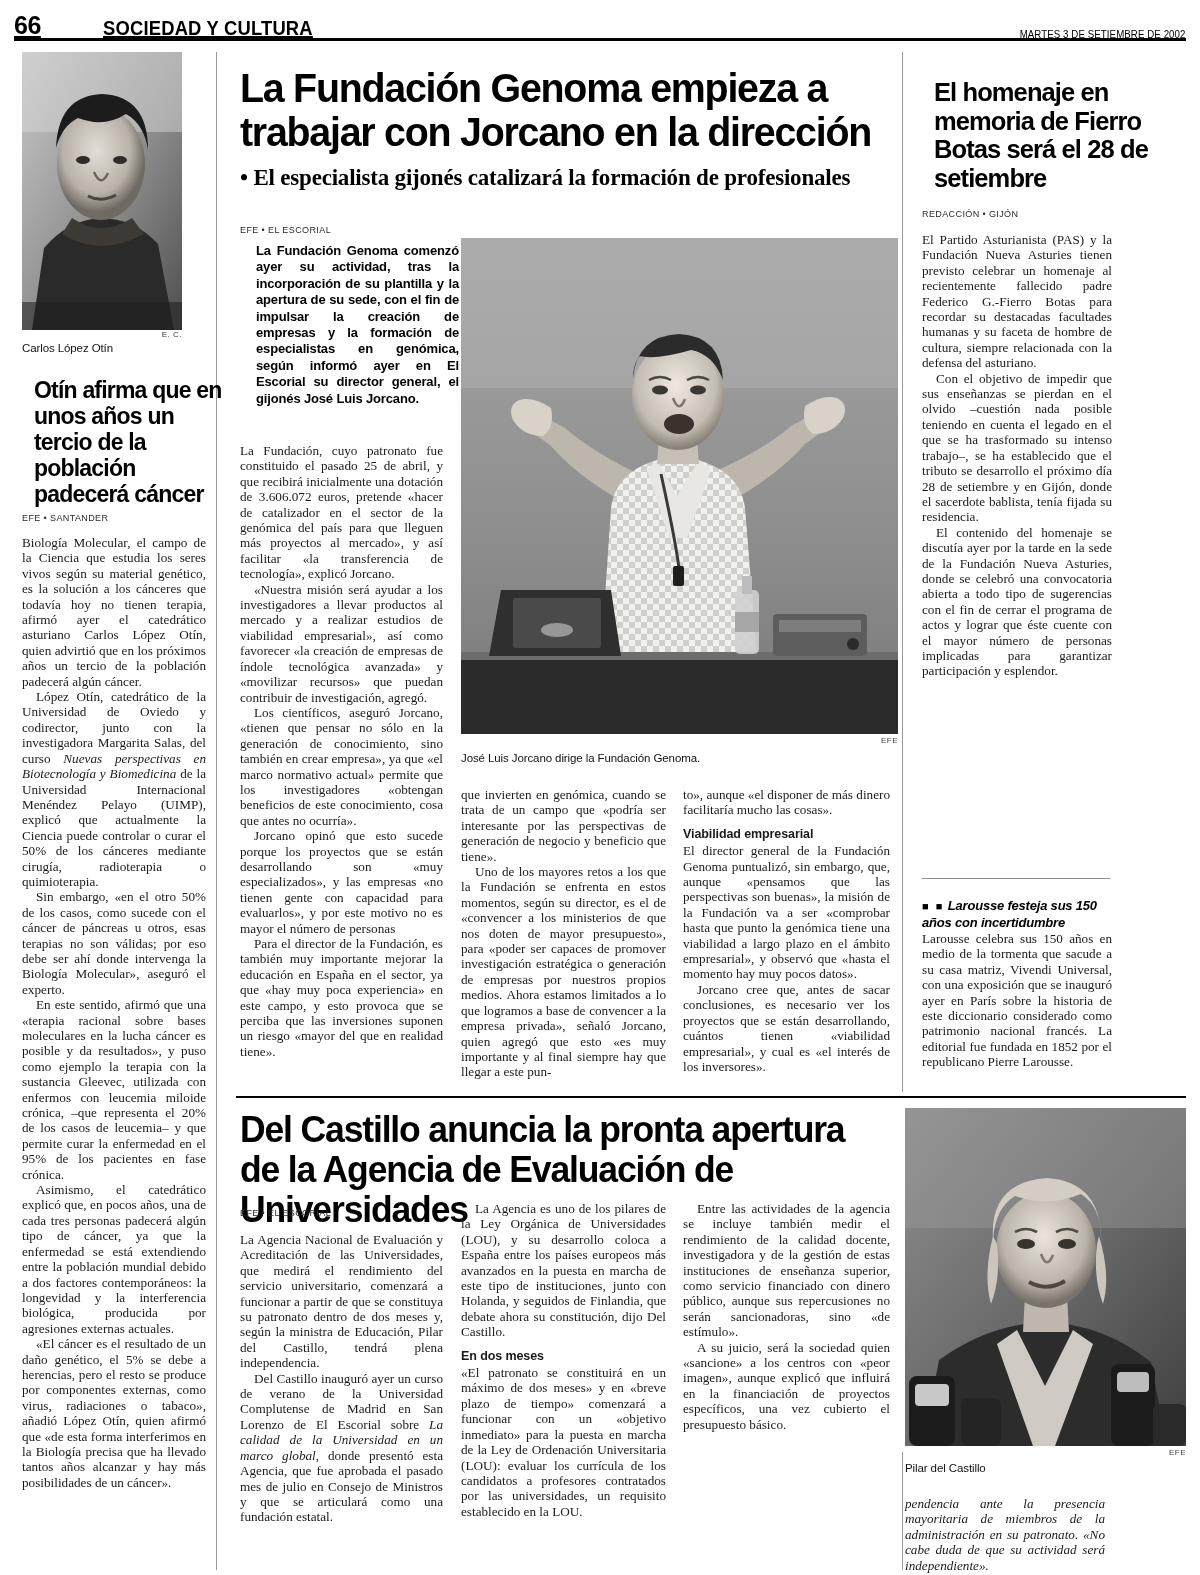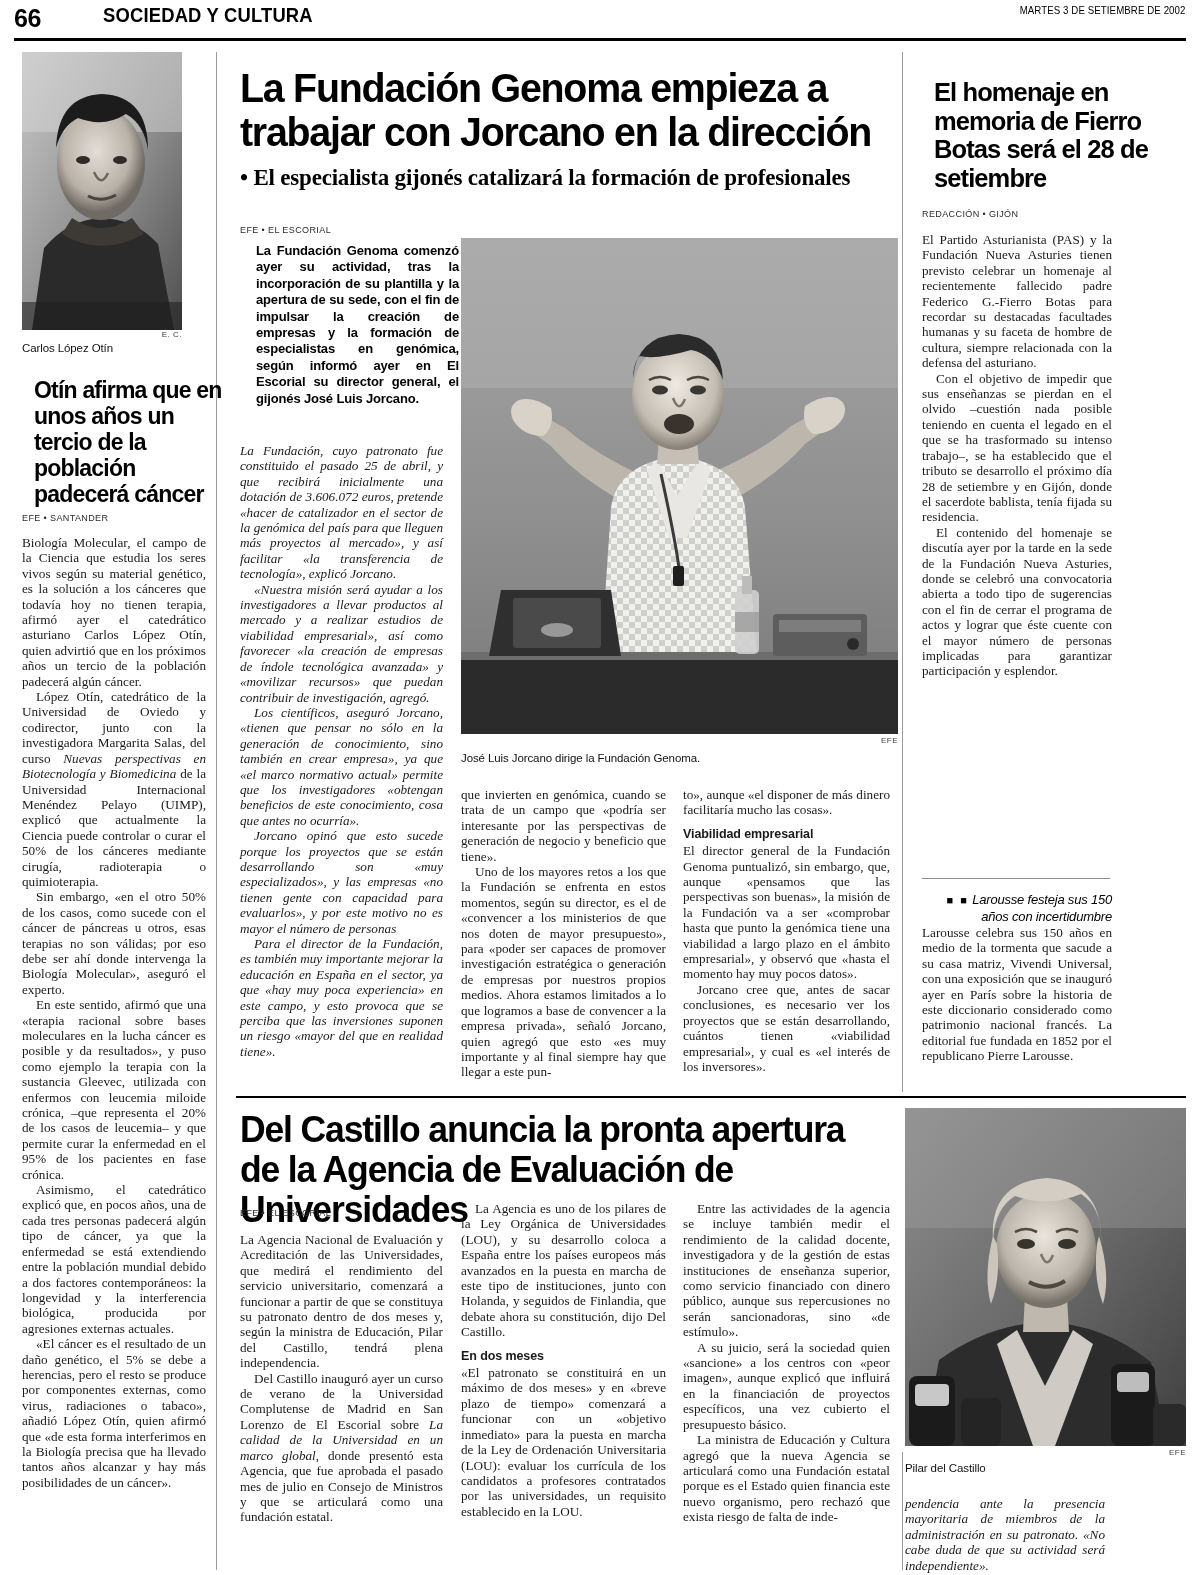--- a/index.html
+++ b/index.html
@@ -11,21 +11,21 @@
     font-family: "Liberation Serif", serif;
     color: #000;
     overflow: hidden;
     position: relative;
   }
 
   
   .masthead {
     position: absolute;
     left: 14px; top: 4px; width: 1172px; height: 36px;
-    display: flex; align-items: flex-start;
+    display: flex; align-items: flex-end; text-decoration: underline;
   }
   .masthead-page {
     font-family: "Liberation Sans", sans-serif;
     font-weight: bold;
     font-size: 25px;
     letter-spacing: -0.5px;
     margin-right: 62px;
   }
   .masthead-section {
     font-family: "Liberation Sans", sans-serif;
@@ -149,27 +149,26 @@
     font-weight: bold;
     font-size: 13px;
     line-height: 16.4px;
     text-align: justify;
     letter-spacing: -0.15px;
     margin: 0;
   }
 
   .brief-head {
     font-family: "Liberation Sans", sans-serif;
-    font-weight: normal;
+    font-weight: bold;
     font-style: italic;
     font-size: 13px;
     line-height: 15.5px;
     letter-spacing: -0.2px;
-    margin: 0 0 1px 0;
-    text-align: right;
+    margin: 6px 0 1px 0;
   }
   .sq { font-style: normal; font-size: 11px; letter-spacing: 2px; }
 
   
   .photo { position: absolute; background: #6e6e6e; overflow: hidden; }
   .photo .grain { position: absolute; inset: 0; }
 
   
   #photo-otin { left: 22px; top: 52px; width: 160px; height: 278px; }
   
@@ -298,21 +297,21 @@
     <rect x="274" y="374" width="24" height="20" fill="#9c9c9c" opacity="0.8"></rect>
 
     <rect x="312" y="376" width="94" height="42" rx="4" fill="#5d5d5d"></rect>
     <rect x="318" y="382" width="82" height="12" fill="#7d7d7d"></rect>
     <circle cx="392" cy="406" r="6" fill="#2a2a2a"></circle>
   </svg>
 </div>
 <div class="photo-credit" style="position:absolute; left:700px; top:736px; width:198px;">EFE</div>
 <div class="caption" style="position:absolute; left:461px; top:752px; width:440px;">José Luis Jorcano dirige la Fundación Genoma.</div>
 
-<div class="col body-text" style="left:240px; top:443px; width:203px;font-style:italic;">
+<div class="col body-text" style="left:240px; top:443px; width:203px;">
   <p class="noindent">La Fundación, cuyo patronato fue constituido el pasado 25 de abril, y que recibirá inicialmente una dotación de 3.606.072 euros, pretende «hacer de catalizador en el sector de la genómica del país para que lleguen más proyectos al mercado», y así facilitar «la transferencia de tecnología», explicó Jorcano.</p>
   <p>«Nuestra misión será ayudar a los investigadores a llevar productos al mercado y a realizar estudios de viabilidad empresarial», así como favorecer «la creación de empresas de índole tecnológica avanzada» y «movilizar recursos» que puedan contribuir de investigación, agregó.</p>
   <p>Los científicos, aseguró Jorcano, «tienen que pensar no sólo en la generación de conocimiento, sino también en crear empresa», ya que «el marco normativo actual» permite que los investigadores «obtengan beneficios de este conocimiento, cosa que antes no ocurría».</p>
   <p>Jorcano opinó que esto sucede porque los proyectos que se están desarrollando son «muy especializados», y las empresas «no tienen gente con capacidad para evaluarlos», y por este motivo no es mayor el número de personas</p>
   <p>Para el director de la Fundación, es también muy importante mejorar la educación en España en el sector, ya que «hay muy poca experiencia» en este campo, y esto provoca que se perciba que las inversiones suponen un riesgo «mayor del que en realidad tiene».</p>
 </div>
 
 <div class="col body-text" style="left:461px; top:787px; width:205px;">
   <p class="noindent">que invierten en genómica, cuando se trata de un campo que «podría ser interesante por las perspectivas de generación de negocio y beneficio que tiene».</p>
   <p>Uno de los mayores retos a los que la Fundación se enfrenta en estos momentos, según su director, es el de «convencer a los ministerios de que nos doten de mayor presupuesto», para «poder ser capaces de promover investigación estratégica o generación de empresas por nuestros propios medios. Ahora estamos limitados a lo que logramos a base de convencer a la empresa privada», señaló Jorcano, quien agregó que esto «es muy importante y al final siempre hay que llegar a este pun-</p>
@@ -358,21 +357,20 @@
 
 <div class="col body-text" style="left:461px; top:1201px; width:205px;">
   <p>La Agencia es uno de los pilares de la Ley Orgánica de Universidades (LOU), y su desarrollo coloca a España entre los países europeos más avanzados en la puesta en marcha de este tipo de instituciones, junto con Holanda, y seguidos de Finlandia, que debate ahora su constitución, dijo Del Castillo.</p>
   <h4 class="subhead" style="margin-top:9px;">En dos meses</h4>
   <p class="noindent">«El patronato se constituirá en un máximo de dos meses» y en «breve plazo de tiempo» comenzará a funcionar con un «objetivo inmediato» para la puesta en marcha de la Ley de Ordenación Universitaria (LOU): evaluar los currícula de los candidatos a profesores contratados por las universidades, un requisito establecido en la LOU.</p>
 </div>
 
 <div class="col body-text" style="left:683px; top:1201px; width:207px;">
   <p>Entre las actividades de la agencia se incluye también medir el rendimiento de la calidad docente, investigadora y de la gestión de estas instituciones de enseñanza superior, como servicio financiado con dinero público, aunque sus repercusiones no serán sancionadoras, sino «de estímulo».</p>
   <p>A su juicio, será la sociedad quien «sancione» a los centros con «peor imagen», aunque explicó que influirá en la financiación de proyectos específicos, una vez cubierto el presupuesto básico.</p>
-  <p>La ministra de Educación y Cultura agregó que la nueva Agencia se articulará como una Fundación estatal porque es el Estado quien financia este nuevo organismo, pero rechazó que exista riesgo de falta de inde-</p>
 </div>
 
 <div class="photo" id="photo-castillo">
   <svg class="grain" viewBox="0 0 281 338" preserveAspectRatio="none">
     <defs>
       <linearGradient id="bgC" x1="0" y1="0" x2="1" y2="1">
         <stop offset="0%" stop-color="#8f8f8f"></stop>
           <stop offset="50%" stop-color="#6b6b6b"></stop>
           <stop offset="100%" stop-color="#3f3f3f"></stop>
       </linearGradient>

